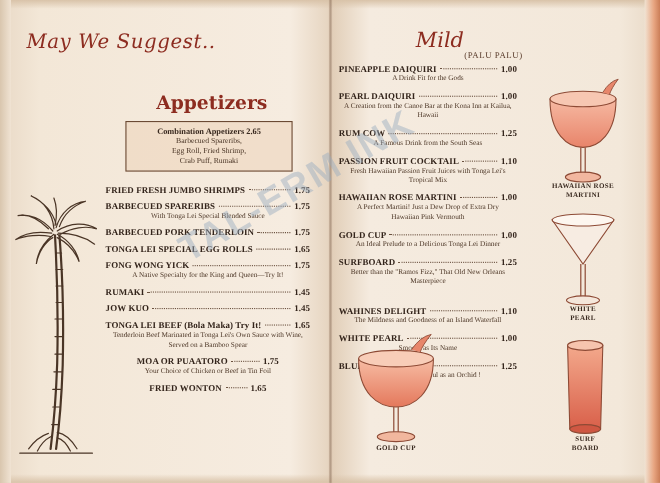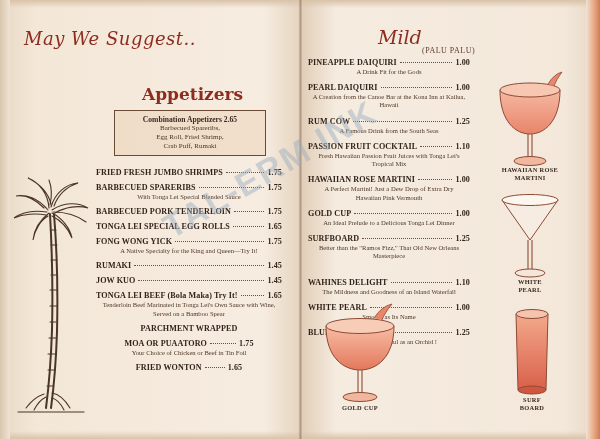--- a/index.html
+++ b/index.html
@@ -214,25 +214,20 @@
       </div>
       <div class="item">
         <div class="item-row">
           <span class="item-name">TONGA LEI BEEF (Bola Maka) Try It!</span>
           <span class="dots"></span>
           <span class="price">1.65</span>
         </div>
         <div class="desc">Tenderloin Beef Marinated in Tonga Lei's Own Sauce with Wine, Served on a Bamboo Spear</div>
       </div>
 
-      <div class="item center">
-        <div class="item-row">
-          <span class="item-name">PARCHMENT WRAPPED</span>
-        </div>
-      </div>
       <div class="item center">
         <div class="item-row">
           <span class="item-name">MOA OR PUAATORO</span>
           <span class="dots" style="flex:0 0 26px;"></span>
           <span class="price">1.75</span>
         </div>
         <div class="desc">Your Choice of Chicken or Beef in Tin Foil</div>
       </div>
       <div class="item center">
         <div class="item-row">

